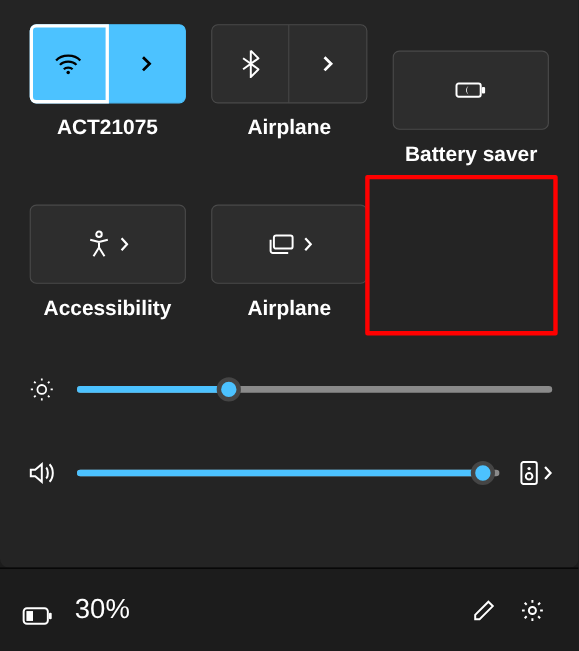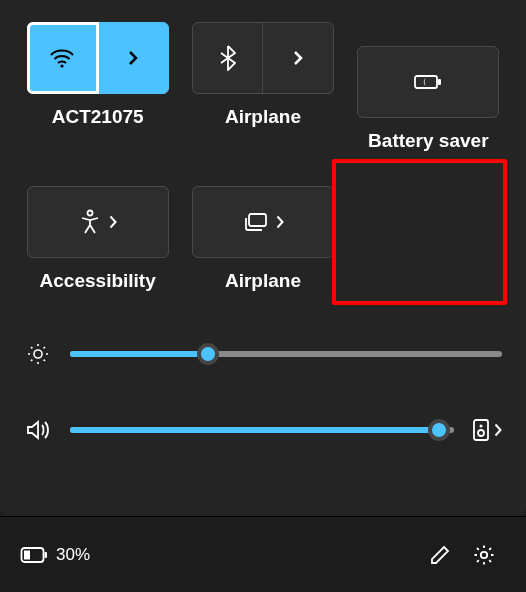--- a/index.html
+++ b/index.html
@@ -139,23 +139,23 @@
     left: 0; right: 0; bottom: 0;
     height: 76px;
     background: #1c1c1c;
     border-top: 1px solid #000;
     display: flex;
     align-items: center;
     padding: 0 20px;
   }
   .battery-status {
     display: flex;
-    align-items: center;
-    gap: 8px;
-    font-size: 17px;
+    align-items: flex-end;
+    gap: 20px;
+    font-size: 25px;
     cursor: pointer;
   }
   .spacer { flex: 1; }
   .bar-btn {
     width: 44px;
     height: 44px;
     display: flex;
     align-items: center;
     justify-content: center;
     cursor: pointer;

